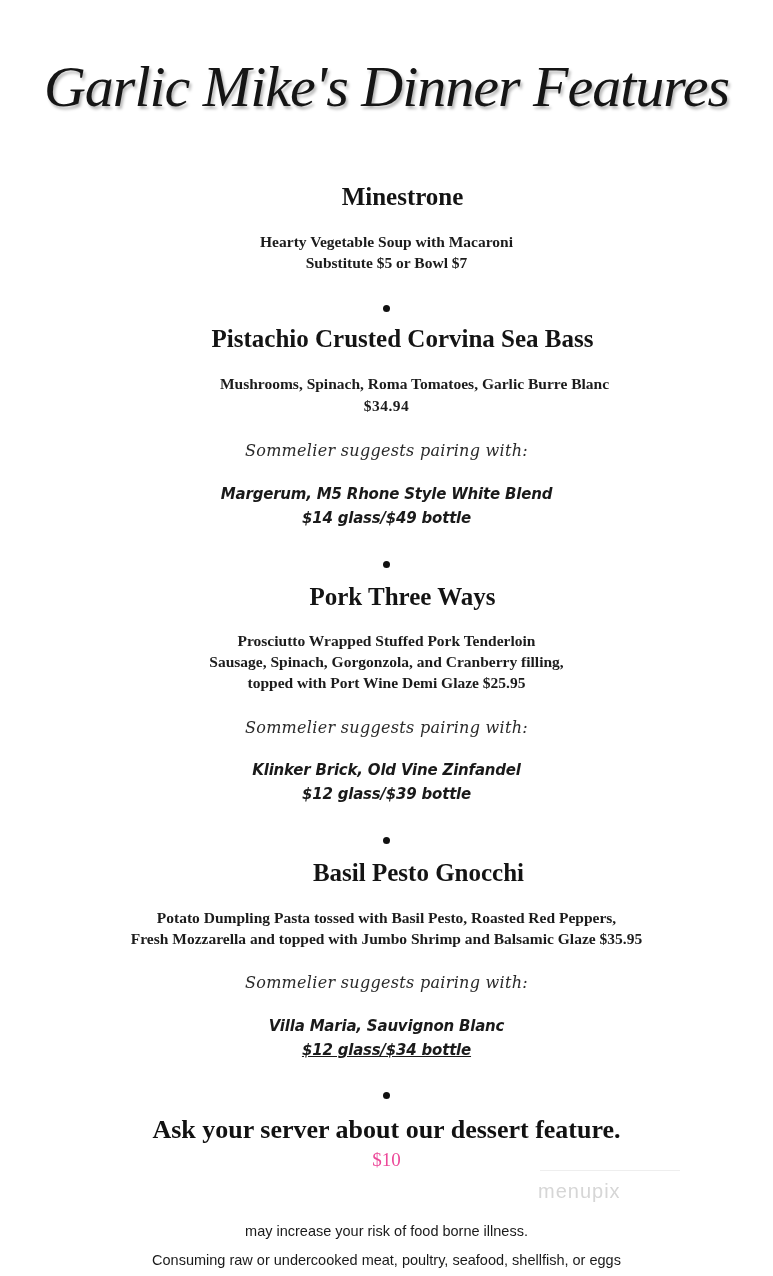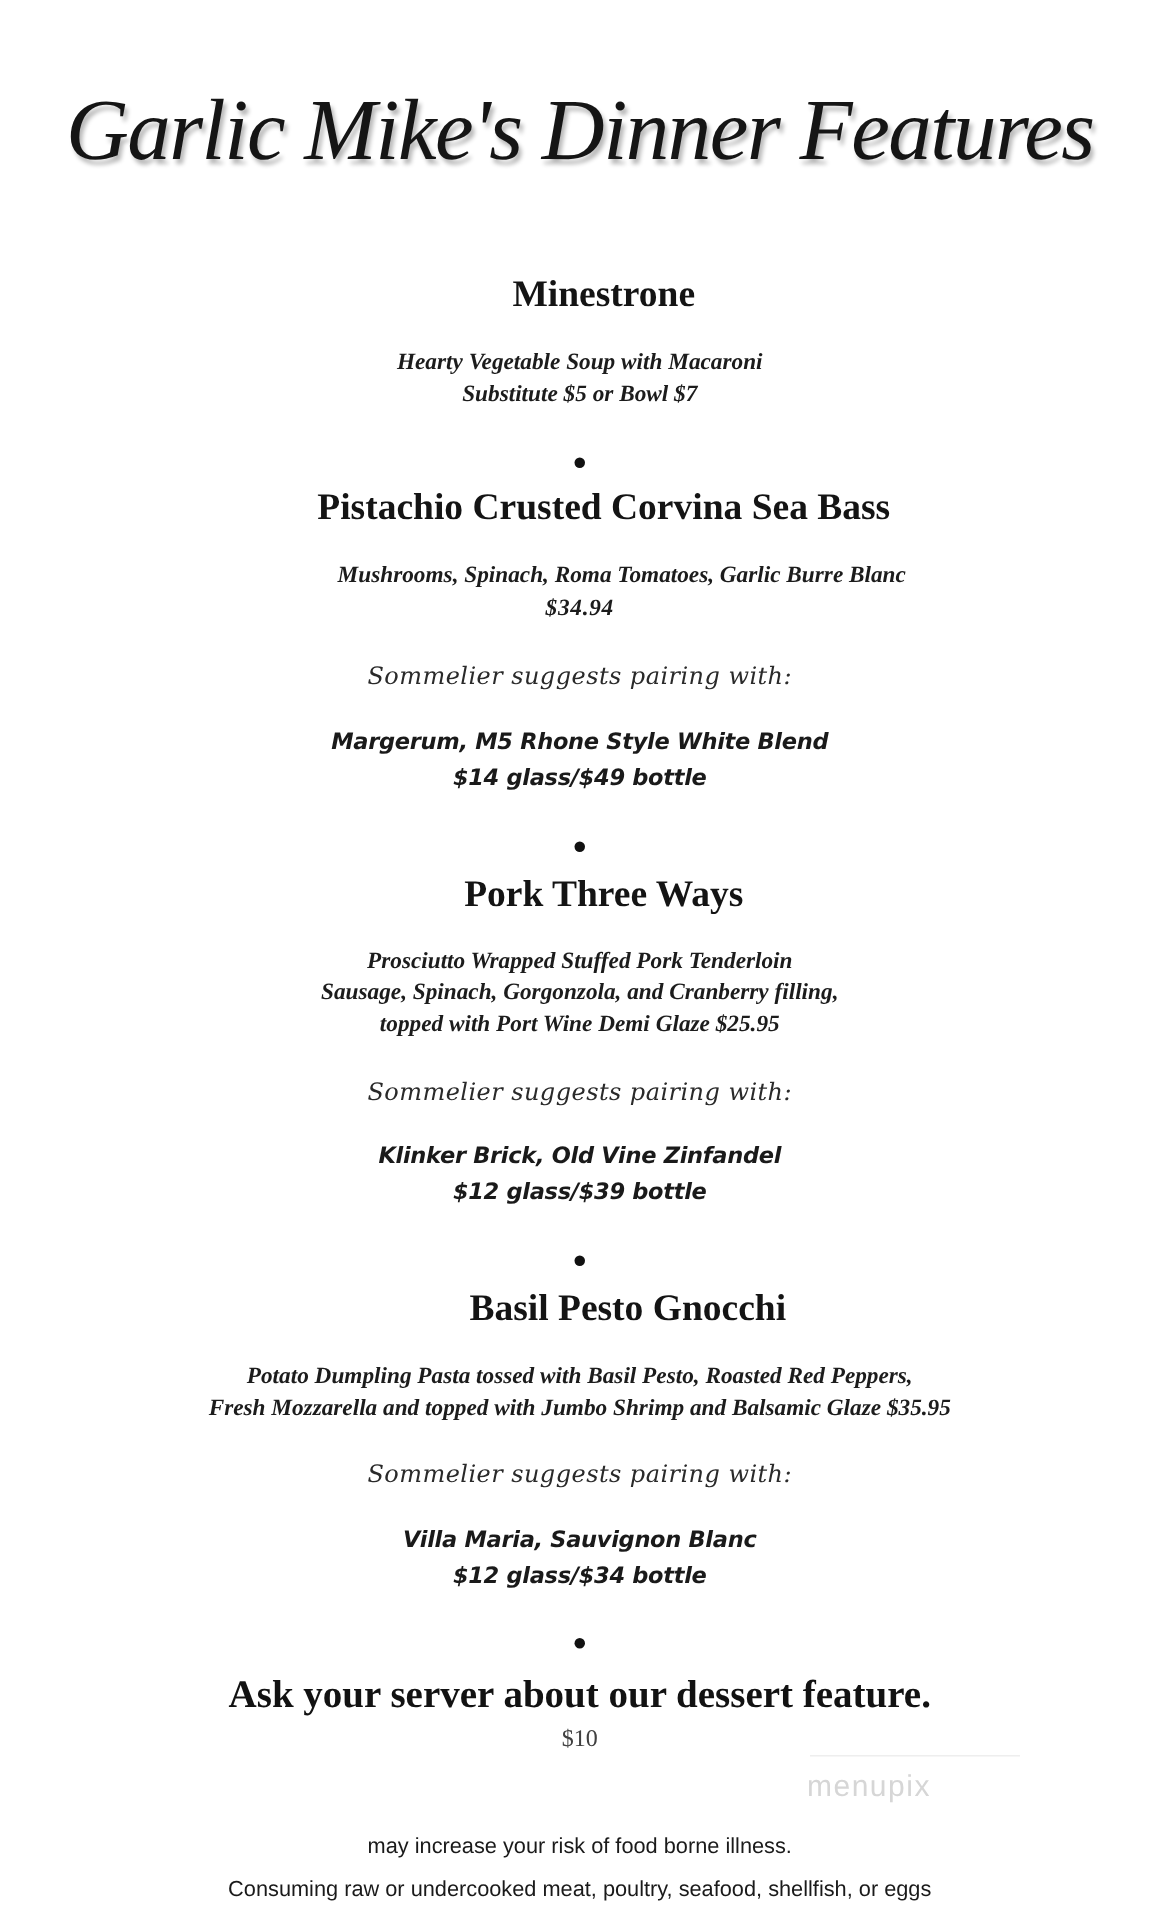--- a/index.html
+++ b/index.html
@@ -26,21 +26,20 @@
       line-height: 30px;
       color: #141414;
       padding-left: 16px;
     }
     .desc {
       font-family: "Liberation Serif", "DejaVu Serif", serif;
       font-weight: bold;
       font-size: 15.5px;
       line-height: 21px;
       color: #1c1c1c;
-      font-style: italic;
     }
     .price-line { letter-spacing: 0.5px; }
     .somm {
       font-family: "DejaVu Serif", "Liberation Serif", serif;
       font-style: italic;
       font-size: 16px;
       line-height: 22px;
       color: #2a2a2a;
       letter-spacing: 0.3px;
     }
@@ -59,23 +58,23 @@
     }
     .dessert {
       font-family: "Liberation Serif", "DejaVu Serif", serif;
       font-weight: bold;
       font-size: 26px;
       line-height: 30px;
       color: #121212;
     }
     .dessert-price {
       font-family: "Liberation Serif", "DejaVu Serif", serif;
-      font-size: 16px;
+      font-size: 19px;
       line-height: 20px;
-      color: #404040;
+      color: #ec4899;
     }
     .disclaimer {
       font-family: "Liberation Sans", "DejaVu Sans", sans-serif;
       font-size: 14.5px;
       line-height: 18px;
       color: #1a1a1a;
     }
     .watermark {
       position: absolute; left: 538px; top: 1180px;
       font-family: "Liberation Sans", "DejaVu Sans", sans-serif;
@@ -120,21 +119,21 @@
 
 <div class="abs" style="top:837px;">
     <div class="bullet"></div>
   </div>
 
 <div class="abs dish" style="top:858px;margin-left:16px;">Basil Pesto Gnocchi</div>
 <div class="abs desc" style="top:907px;">Potato Dumpling Pasta tossed with Basil Pesto, Roasted Red Peppers,</div>
 <div class="abs desc" style="top:928px;">Fresh Mozzarella and topped with Jumbo Shrimp and Balsamic Glaze $35.95</div>
 <div class="abs somm" style="top:972px;">Sommelier suggests pairing with:</div>
 <div class="abs wine" style="top:1015px;">Villa Maria, Sauvignon Blanc</div>
-<div class="abs wine" style="top:1039px;">$12 glass/$34 bottle</div>
+<div class="abs wine" style="top:1039px;text-decoration:underline;">$12 glass/$34 bottle</div>
 
 <div class="abs" style="top:1092px;">
     <div class="bullet"></div>
   </div>
 
 <div class="abs dessert" style="top:1115px;">Ask your server about our dessert feature.</div>
 <div class="abs dessert-price" style="top:1150px;">$10</div>
 
 <div class="wm-line"></div>
 <div class="watermark">menupix</div>

